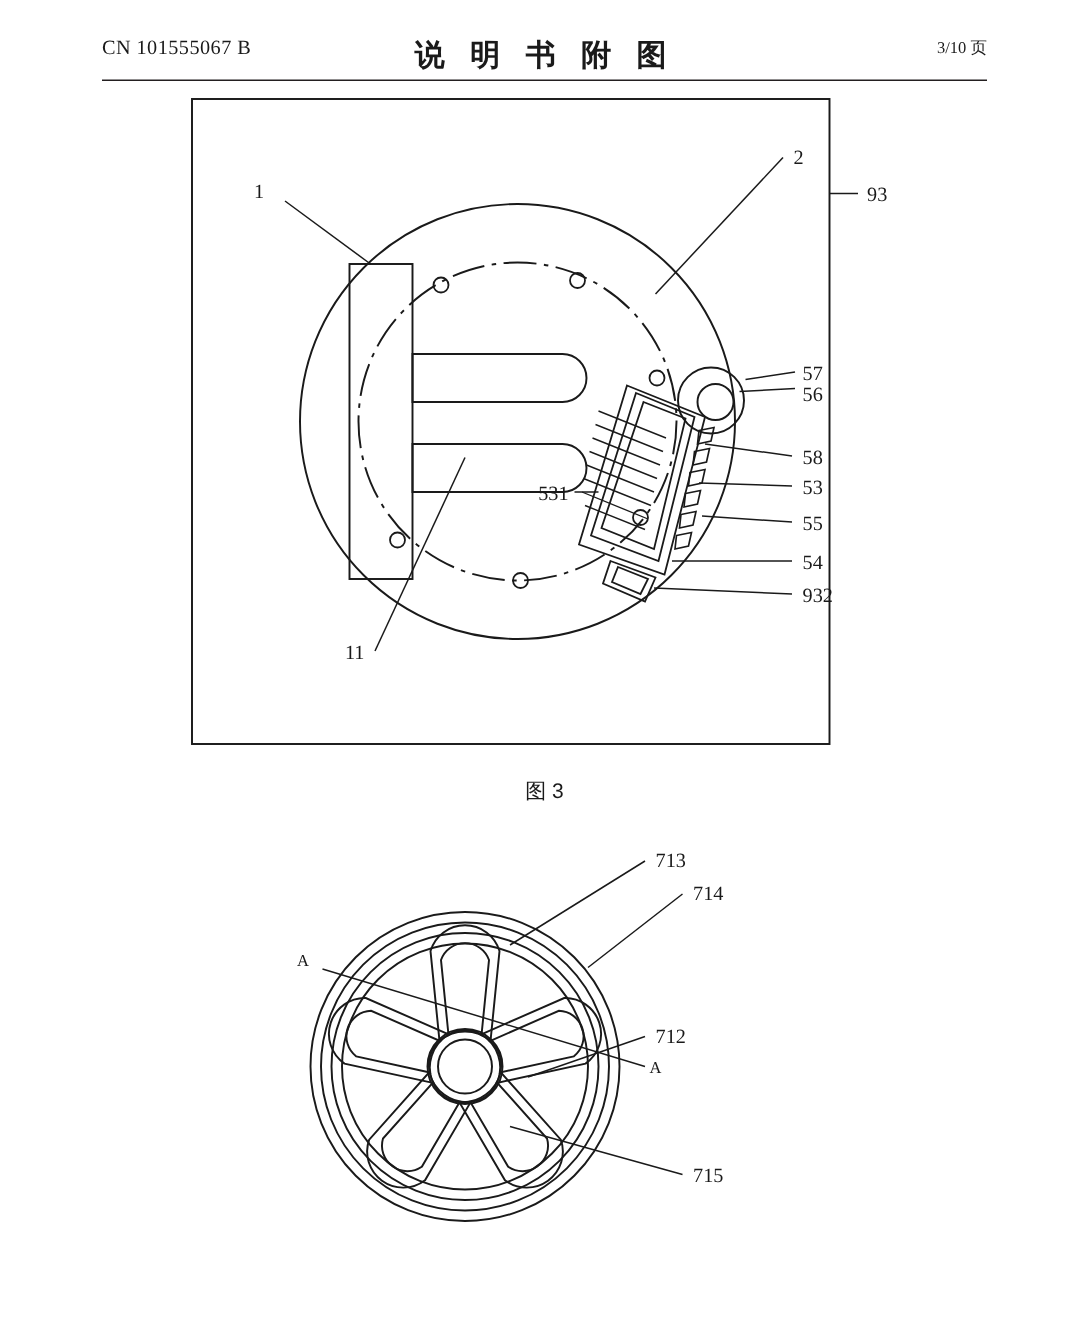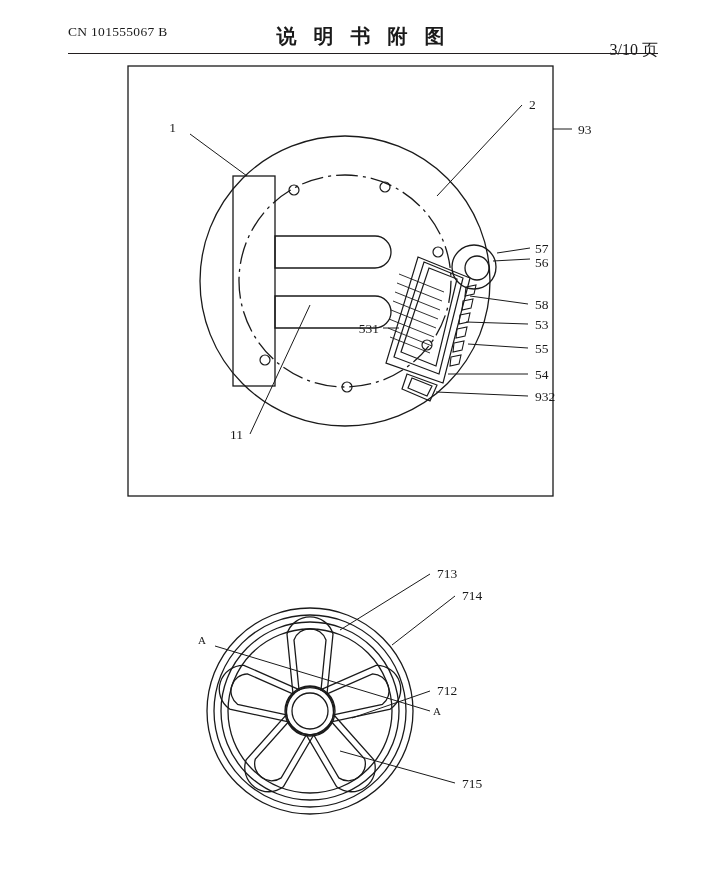--- a/index.html
+++ b/index.html
@@ -13,21 +13,20 @@
     position: relative;
     font-family: "Liberation Serif", serif;
     color: #1a1a1a;
     overflow: hidden;
   }
   .page {
     position: absolute;
     left: 0; top: 0;
     width: 622px;
     height: 883px;
-    padding-left: 46px;
   }
   
   .header {
     position: absolute;
     left: 68px;
     top: 24px;
     width: 590px;
     height: 30px;
   }
   .hdr-left {
@@ -45,39 +44,39 @@
     width: 590px;
     text-align: center;
     font-size: 20px;
     font-weight: bold;
     letter-spacing: 5px;
     font-family: "DejaVu Serif", serif;
   }
   .hdr-right {
     position: absolute;
     right: 0;
-    top: 16px;
-    font-size: 16px;
+    top: 0;
+    font-size: 11px;
     white-space: nowrap;
   }
   .hdr-rule {
     position: absolute;
     left: 68px;
     top: 53px;
     width: 590px;
     height: 0;
     border-top: 1px solid #231f20;
   }
   
   .caption {
     position: absolute;
     width: 726px;
-    text-align: right;
-    font-size: 17px;
-    font-family: Liberation Mono, monospace;
+    text-align: center;
+    font-size: 14px;
+    font-family: Liberation Sans, sans-serif;
   }
   #cap-fig3 { top: 519px; }
   #cap-fig4a { top: 845px; }
 
   
   .canvas {
     position: absolute;
     left: 0;
   }
   #fig3-canvas { top: 56px; }

